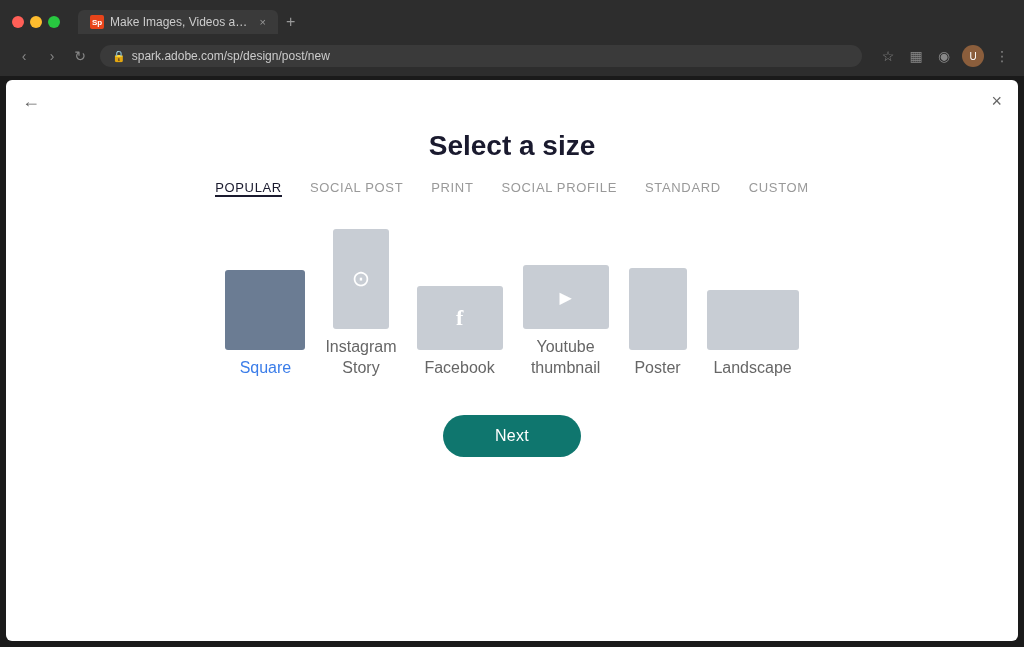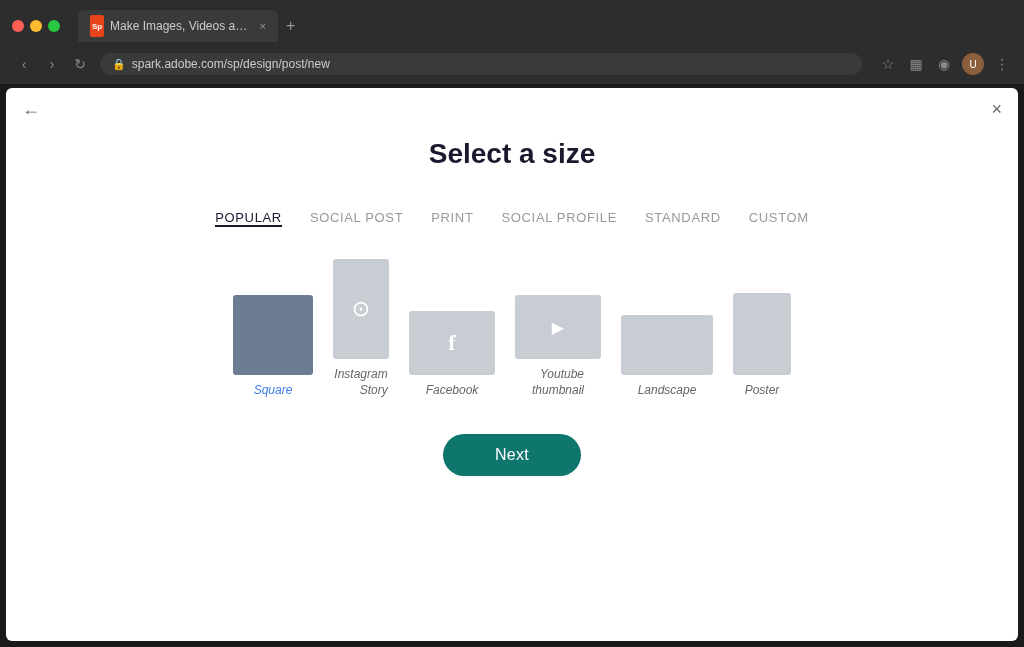--- a/index.html
+++ b/index.html
@@ -56,21 +56,21 @@
       border-radius: 6px 6px 0 0;
       padding: 5px 12px;
       font-size: 12px;
       color: #ccc;
       max-width: 200px;
       overflow: hidden;
     }
 
     .tab-favicon {
       width: 14px;
-      height: 22px;
+      height: 14px;
       background: #e8441a;
       border-radius: 2px;
       display: flex;
       align-items: center;
       justify-content: center;
       font-size: 8px;
       color: white;
       font-weight: bold;
       flex-shrink: 0;
     }
@@ -217,21 +217,21 @@
       display: flex;
       flex-direction: column;
       align-items: center;
       padding: 50px 20px 30px;
     }
 
     .page-title {
       font-size: 28px;
       font-weight: 600;
       color: #1a1a2e;
-      margin-bottom: 40px;
+      margin-bottom: 18px;
     }
 
     
     .category-tabs {
       display: flex;
       gap: 28px;
       margin-bottom: 32px;
     }
 
     .cat-tab {
@@ -272,25 +272,24 @@
       justify-content: center;
       color: white;
       font-size: 18px;
     }
 
     .size-thumb.selected {
       background: #6b7c93;
     }
 
     .size-label {
-      font-size: 12px;
+      font-size: 16px;
       color: #666;
-      text-align: right;
+      text-align: center;
       line-height: 1.3;
-      font-style: italic;
     }
 
     .size-label.selected {
       color: #3b7de9;
       font-weight: 500;
     }
 
     
     .next-btn {
       background: #0f766e;
@@ -383,26 +382,26 @@
 
       <div class="size-option">
         <div class="size-thumb" style="width:86px;height:64px;font-size:16px;">
           <span>▶</span>
         </div>
         <span class="size-label" style="white-space:pre-line;">Youtube
 thumbnail</span>
       </div>
 
       <div class="size-option">
+        <div class="size-thumb" style="width:58px;height:82px;"></div>
+        <span class="size-label">Poster</span>
+      </div>
+
+      <div class="size-option">
         <div class="size-thumb" style="width:92px;height:60px;"></div>
         <span class="size-label">Landscape</span>
-      </div>
-
-      <div class="size-option">
-        <div class="size-thumb" style="width:58px;height:82px;"></div>
-        <span class="size-label">Poster</span>
       </div>
 
     </div>
 
     <button class="next-btn">Next</button>
   </div>
 </div>
 
 </body></html>

